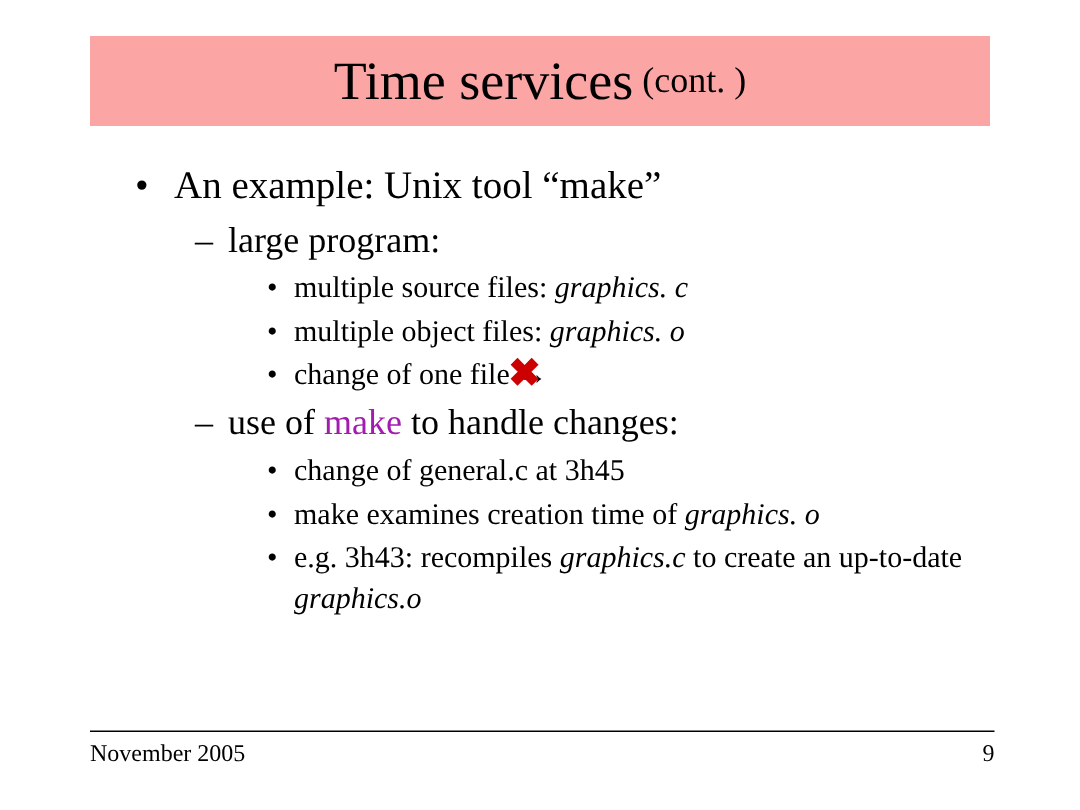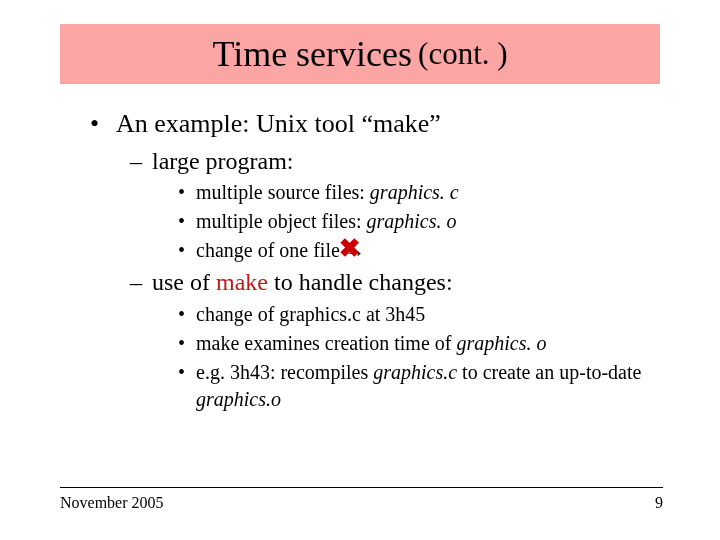--- a/index.html
+++ b/index.html
@@ -22,21 +22,21 @@
     left: 60px;
     right: 60px;
     height: 60px;
     background: #fca5a5;
     display: flex;
     align-items: center;
     justify-content: center;
     font-size: 36px;
   }
   .title-small {
-    font-size: 31px;
+    font-size: 24px;
     margin-left: 6px;
   }
   .body {
     position: absolute;
     top: 100px;
     left: 60px;
     right: 60px;
     font-size: 24px;
     line-height: 1.35;
   }
@@ -53,21 +53,21 @@
   }
   .bullet-l2 .mk { width: 22px; flex: 0 0 22px; }
   .bullet-l3 {
     display: flex;
     margin: 2px 0 2px 118px;
     font-size: 20px;
   }
   .bullet-l3 .mk { width: 18px; flex: 0 0 18px; }
   .bullet-l3 .txt { flex: 1; position: relative; }
   .italic { font-style: italic; }
-  .red { color: #b91c1c; }
+  .red { color: #a21caf; }
   .arrow { display: inline-block; position: relative; }
   .cross {
     position: absolute;
     font-size: 26px;
     color: #cc0000;
     font-weight: bold;
     left: -6px;
     top: -6px;
     font-family: Arial, sans-serif;
   }
@@ -128,21 +128,21 @@
 
     <div class="bullet-l2">
       <span class="mk">–</span>
       <span class="txt">
         <span> use of </span><span class="red">make</span><span> to handle changes:</span>
       </span>
     </div>
 
     <div class="bullet-l3">
       <span class="mk">•</span>
-      <span class="txt">change of graphics.c at 3h45</span>
+      <span class="txt">change of general.c at 3h45</span>
     </div>
 
     <div class="bullet-l3">
       <span class="mk">•</span>
       <span class="txt">
         <span>make examines creation time of </span><span class="italic">graphics. o</span>
       </span>
     </div>
 
     <div class="bullet-l3">

